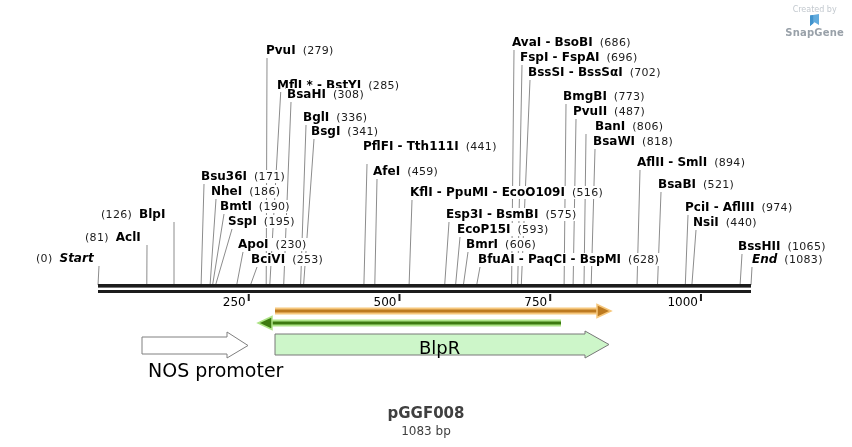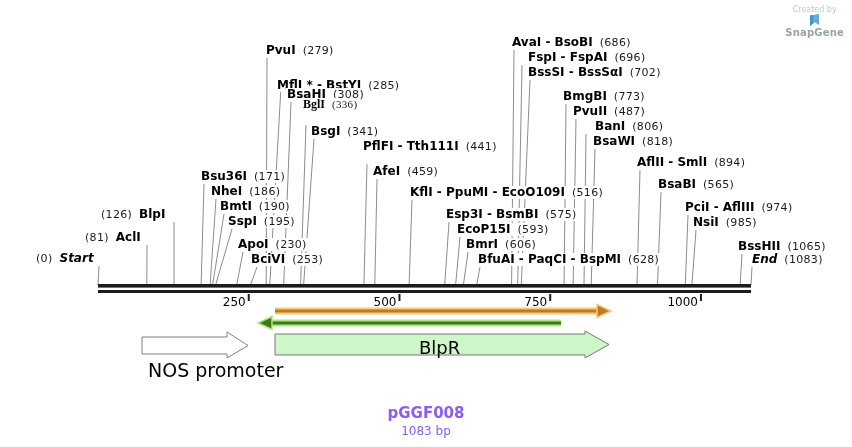--- a/index.html
+++ b/index.html
@@ -20,21 +20,21 @@
   .site-label .pos { font-weight:normal; font-size:11px; color:#1b1b1b; letter-spacing:.3px; }
   .site-label.name-first .pos { margin-left:7px; }
   .site-label.pos-first  .pos { margin-right:7px; }
 
   
   .feature-label { position:absolute; white-space:nowrap; color:#000; }
   #nos-label  { left:148px; top:359px; font-size:19px; }
   #blpr-label { left:419px; top:337px; font-size:18px; }
 
   
-  .map-title, .map-subtitle { position:absolute; left:0; width:852px; text-align:center; color:#8b5cf6; }
+  .map-title, .map-subtitle { position:absolute; left:0; width:852px; text-align:center; color:#404040; }
   .map-title    { top:404px; font-size:15px; font-weight:bold; }
   .map-subtitle { top:424px; font-size:12px; }
 
   
   #watermark { position:absolute; top:5px; right:8px; display:flex; align-items:center; gap:0;flex-direction:column; }
   #watermark .wm-created { font-size:8px;  color:#c3c9cf; }
   #watermark .wm-brand   { font-size:10px; color:#99a1a9; font-weight:bold; letter-spacing:.2px; }
 </style>
 </head>
 <body>
@@ -106,40 +106,40 @@
       <div class="site-label pos-first" style="left: 100px; top: 208px;"><span class="pos">(126)</span><span class="name">BlpI</span></div>
       <div class="site-label name-first" style="left: 200px; top: 170px;"><span class="name">Bsu36I</span><span class="pos">(171)</span></div>
       <div class="site-label name-first" style="left: 210px; top: 185px;"><span class="name">NheI</span><span class="pos">(186)</span></div>
       <div class="site-label name-first" style="left: 219px; top: 200px;"><span class="name">BmtI</span><span class="pos">(190)</span></div>
       <div class="site-label name-first" style="left: 227px; top: 215px;"><span class="name">SspI</span><span class="pos">(195)</span></div>
       <div class="site-label name-first" style="left: 237px; top: 238px;"><span class="name">ApoI</span><span class="pos">(230)</span></div>
       <div class="site-label name-first" style="left: 250px; top: 253px;"><span class="name">BciVI</span><span class="pos">(253)</span></div>
       <div class="site-label name-first" style="left: 265px; top: 44px;"><span class="name">PvuI</span><span class="pos">(279)</span></div>
       <div class="site-label name-first" style="left: 276px; top: 73px; margin-top: 6px;"><span class="name">MflI * - BstYI</span><span class="pos">(285)</span></div>
       <div class="site-label name-first" style="left: 286px; top: 88px;"><span class="name">BsaHI</span><span class="pos">(308)</span></div>
-      <div class="site-label name-first" style="left: 302px; top: 98px; font-family: Liberation Serif, serif;"><span class="name">BglI</span><span class="pos">(336)</span></div>
+      <div class="site-label name-first" style="left: 302px; top: 111px;"><span class="name">BglI</span><span class="pos">(336)</span></div>
       <div class="site-label name-first" style="left: 310px; top: 125px;"><span class="name">BsgI</span><span class="pos">(341)</span></div>
       <div class="site-label name-first" style="left: 362px; top: 140px;"><span class="name">PflFI - Tth111I</span><span class="pos">(441)</span></div>
       <div class="site-label name-first" style="left: 372px; top: 165px;"><span class="name">AfeI</span><span class="pos">(459)</span></div>
       <div class="site-label name-first" style="left: 409px; top: 186px;"><span class="name">KflI - PpuMI - EcoO109I</span><span class="pos">(516)</span></div>
       <div class="site-label name-first" style="left: 445px; top: 208px;"><span class="name">Esp3I - BsmBI</span><span class="pos">(575)</span></div>
       <div class="site-label name-first" style="left: 456px; top: 223px;"><span class="name">EcoP15I</span><span class="pos">(593)</span></div>
       <div class="site-label name-first" style="left: 465px; top: 238px;"><span class="name">BmrI</span><span class="pos">(606)</span></div>
       <div class="site-label name-first" style="left: 477px; top: 253px;"><span class="name">BfuAI - PaqCI - BspMI</span><span class="pos">(628)</span></div>
       <div class="site-label name-first" style="left: 511px; top: 36px;"><span class="name">AvaI - BsoBI</span><span class="pos">(686)</span></div>
-      <div class="site-label name-first" style="left: 519px; top: 51px; margin-left: 8px;"><span class="name">FspI - FspAI</span><span class="pos">(696)</span></div>
+      <div class="site-label name-first" style="left: 519px; top: 51px;"><span class="name">FspI - FspAI</span><span class="pos">(696)</span></div>
       <div class="site-label name-first" style="left: 527px; top: 66px;"><span class="name">BssSI - BssSαI</span><span class="pos">(702)</span></div>
       <div class="site-label name-first" style="left: 562px; top: 90px;"><span class="name">BmgBI</span><span class="pos">(773)</span></div>
       <div class="site-label name-first" style="left: 572px; top: 105px;"><span class="name">PvuII</span><span class="pos">(487)</span></div>
       <div class="site-label name-first" style="left: 582px; top: 120px; margin-left: 12px;"><span class="name">BanI</span><span class="pos">(806)</span></div>
       <div class="site-label name-first" style="left: 592px; top: 135px;"><span class="name">BsaWI</span><span class="pos">(818)</span></div>
       <div class="site-label name-first" style="left: 636px; top: 156px;"><span class="name">AflII - SmlI</span><span class="pos">(894)</span></div>
-      <div class="site-label name-first" style="left: 657px; top: 178px;"><span class="name">BsaBI</span><span class="pos">(565)</span></div>
+      <div class="site-label name-first" style="left: 657px; top: 178px;"><span class="name">BsaBI</span><span class="pos">(521)</span></div>
       <div class="site-label name-first" style="left: 684px; top: 201px;"><span class="name">PciI - AflIII</span><span class="pos">(974)</span></div>
-      <div class="site-label name-first" style="left: 692px; top: 216px;"><span class="name">NsiI</span><span class="pos">(985)</span></div>
+      <div class="site-label name-first" style="left: 692px; top: 216px;"><span class="name">NsiI</span><span class="pos">(440)</span></div>
       <div class="site-label name-first" style="left: 737px; top: 240px;"><span class="name">BssHII</span><span class="pos">(1065)</span></div>
       <div class="site-label name-first" style="left: 751px; top: 253px;"><span class="name italic">End</span><span class="pos">(1083)</span></div>
     </div>
 
   <div class="feature-label" id="blpr-label">BlpR</div>
 
   <div class="feature-label" id="nos-label">NOS promoter</div>
 
   <div class="map-title">pGGF008</div>
   <div class="map-subtitle">1083 bp</div>

